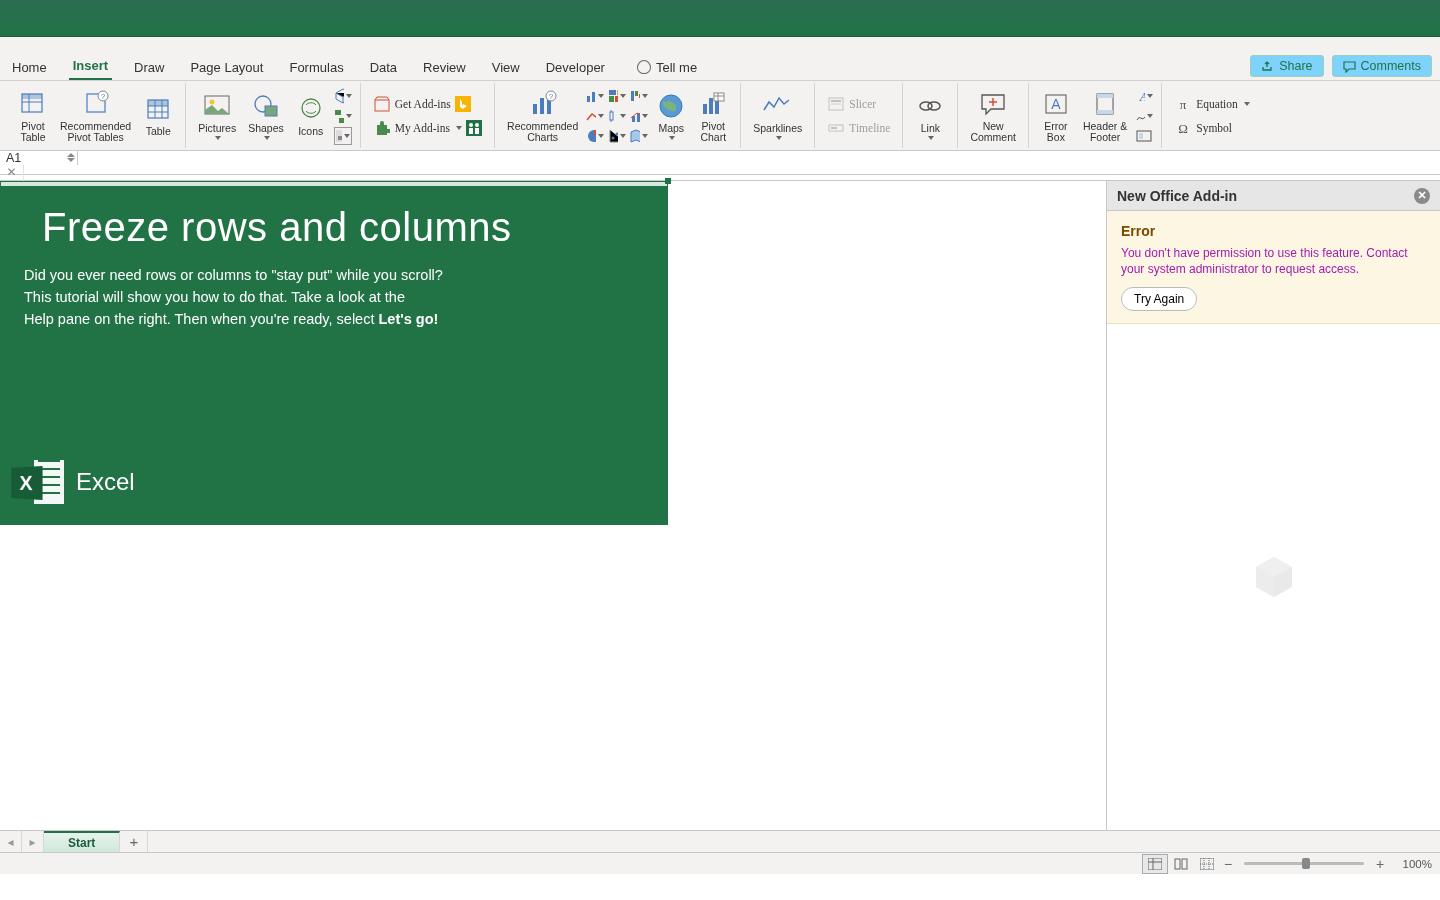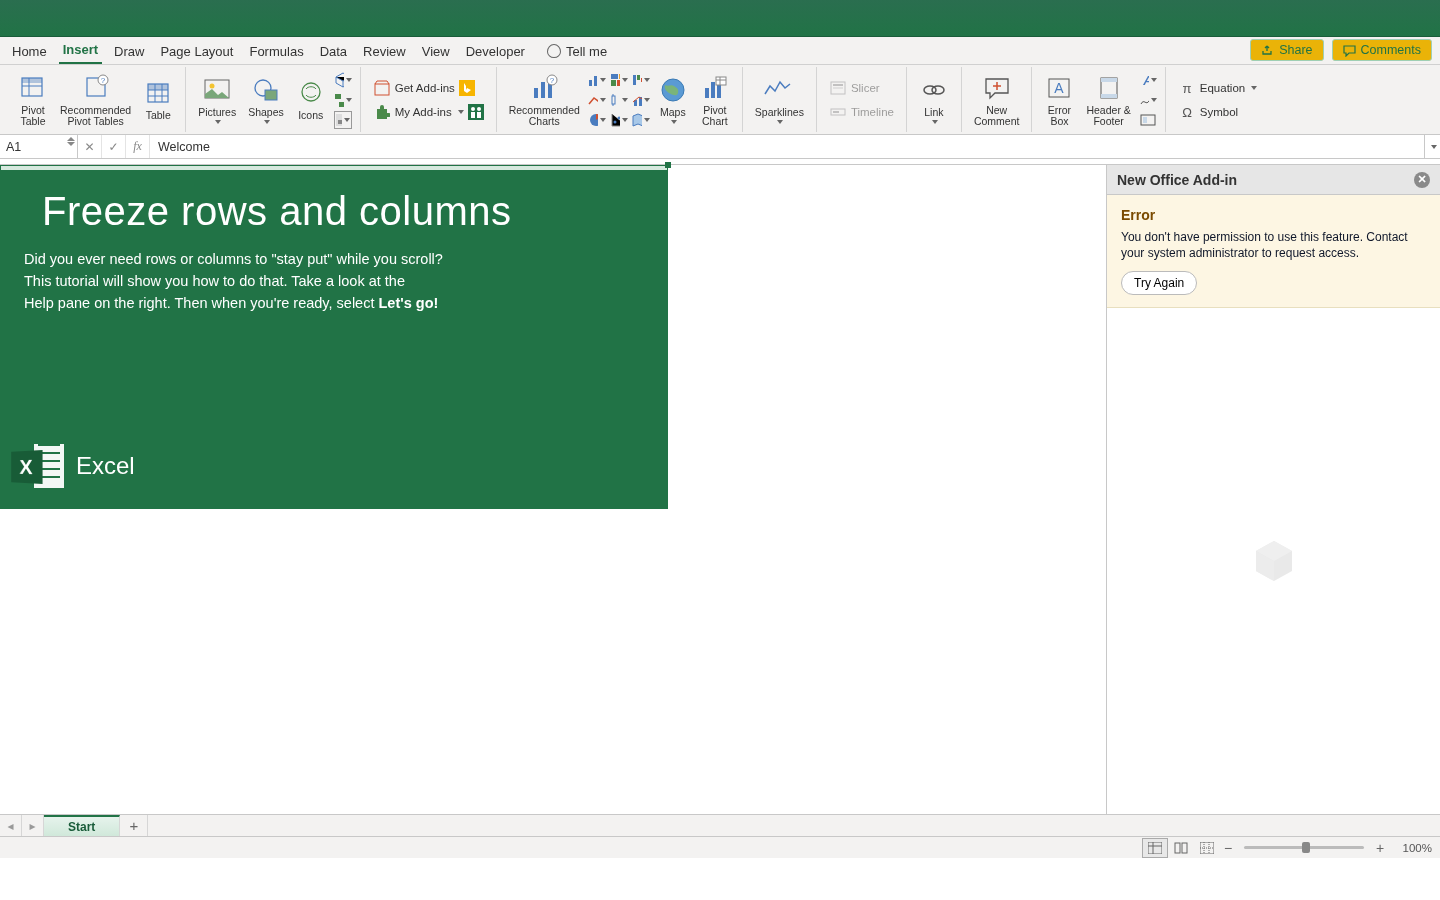--- a/index.html
+++ b/index.html
@@ -1,36 +1,36 @@
 <!DOCTYPE html>
 <html><head>
 <meta charset="utf-8">
 <style>
 * { box-sizing: border-box; margin: 0; padding: 0; }
 body { font-family: -apple-system, "Segoe UI", sans-serif; font-size: 12px; background: #fff; width: 1440px; height: 900px; overflow: hidden; color: #333; }
 .titlebar { height: 37px; background: linear-gradient(#2a6e4f, #217346); border-bottom: 1px solid #1a5c3a; }
-.tabs-row { height: 28px; background: #f3f2f1; display: flex; align-items: end; padding: 0 8px; gap: 8px; border-bottom: 1px solid #d0d0d0; }
+.tabs-row { height: 44px; background: #f3f2f1; display: flex; align-items: end; padding: 0 8px; gap: 18px; border-bottom: 1px solid #d0d0d0; }
 .tab { padding: 4px 4px 5px; font-size: 13px; color: #333; cursor: pointer; }
 .tab.active { color: #217346; border-bottom: 2px solid #217346; font-weight: 600; }
 .tell-me { display: flex; gap: 5px; margin-left: 6px; }
 .bulb { width: 14px; height: 14px; border: 1.2px solid #666; border-radius: 50% 50% 50% 50% / 55% 55% 45% 45%; position: relative; }
 .top-right { margin-left: auto; display: flex; gap: 8px; align-items: center; padding-bottom: 3px; }
-.pill-btn { border: 1px solid #9fcfb4; border-radius: 3px; padding: 3px 10px; color: #217346; display: flex; align-items: center; gap: 5px; background: #eab308; cursor: pointer; font-size: 12.5px; }
+.pill-btn { border: 1px solid #9fcfb4; border-radius: 3px; padding: 3px 10px; color: #217346; display: flex; align-items: center; gap: 5px; background: #7dd3fc; cursor: pointer; font-size: 12.5px; }
 .ribbon { height: 70px; background: #f3f2f1; border-bottom: 1px solid #c8c8c8; display: flex; align-items: stretch; padding: 2px 6px; }
 .rgroup { display: flex; align-items: center; padding: 0 8px; border-right: 1px solid #d4d4d4; gap: 4px; }
 .rgroup:last-child { border-right: none; }
 .big-btn { display: flex; flex-direction: column; align-items: center; justify-content: flex-end; padding: 2px 4px; gap: 2px; cursor: pointer; min-width: 38px; }
 .big-btn .ico { width: 30px; height: 30px; display: flex; align-items: center; justify-content: center; }
 .big-btn .lbl { font-size: 10.5px; text-align: center; line-height: 11px; }
 .small-row { display: flex; align-items: center; gap: 4px; padding: 2px 4px; cursor: pointer; font-size: 11.5px; }
-.vstack { display: flex; flex-direction: column; gap: 2px; justify-content: flex-start; }
+.vstack { display: flex; flex-direction: column; gap: 2px; justify-content: flex-start; font-family: Liberation Serif, serif; }
 .mini-ico { width: 18px; height: 18px; display: inline-flex; align-items: center; justify-content: center; }
 .caret { width: 0; height: 0; border-left: 3px solid transparent; border-right: 3px solid transparent; border-top: 4px solid #666; display: inline-block; margin-left: 2px; }
 .disabled { opacity: 0.45; }
-.namebox-row { height: 24px; border-bottom: 1px solid #c8c8c8; display: flex; align-items: stretch; background: #fff; }
+.namebox-row { height: 24px; border-bottom: 1px solid #c8c8c8; display: flex; align-items: stretch; background: #fff; flex-direction: column; }
 .namebox { width: 78px; border-right: 1px solid #c8c8c8; display: flex; align-items: center; padding-left: 6px; font-size: 12.5px; position: relative; }
 .nb-spin { position: absolute; right: 2px; top: 2px; display: flex; flex-direction: column; gap: 1px; }
 .nb-spin div { width: 0; height: 0; border-left: 4px solid transparent; border-right: 4px solid transparent; }
 .nb-spin .u { border-bottom: 4px solid #888; }
 .nb-spin .d { border-top: 4px solid #888; }
 .fbar-btn { width: 24px; display: flex; align-items: center; justify-content: center; border-right: 1px solid #e4e4e4; color: #888; cursor: pointer; }
 .fx { font-style: italic; font-size: 12px; font-family: "Times New Roman", serif; }
 .formula-input { flex: 1; padding-left: 8px; display: flex; align-items: center; font-size: 12.5px; }
 .fexp { width: 16px; border-left: 1px solid #c8c8c8; display: flex; align-items: center; justify-content: center; }
 .sel-bar { height: 6px; border-bottom: 1px solid #c8c8c8; background: #fff; }
@@ -44,21 +44,21 @@
 .excel-logo .pages { position: absolute; right: 0; top: 3px; width: 30px; height: 44px; background: #fff; opacity: 0.95; }
 .excel-logo .pages::before,.excel-logo .pages::after { content:""; position:absolute; left:4px; right:4px; height:2px; background:#217346; }
 .excel-logo .pages::before { top: 8px; box-shadow: 0 8px 0 #217346, 0 16px 0 #217346, 0 24px 0 #217346; }
 .excel-logo .xbox { position: absolute; left: 0; top: 10px; width: 32px; height: 32px; background: #185c37; transform: perspective(60px) rotateY(-12deg); display:flex; align-items:center; justify-content:center; color:#fff; font-size:20px; font-weight:bold; }
 .brand-text { font-size: 24px; font-weight: 300; font-family: "Segoe UI Light","Segoe UI",sans-serif; text-align: center; }
 .task-pane { width: 334px; border-left: 1px solid #c8c8c8; background: #fff; display: flex; flex-direction: column; position: relative; }
 .tp-header { height: 30px; background: #e6e6e6; border-bottom: 1px solid #c8c8c8; display: flex; align-items: center; padding: 0 10px; font-size: 14px; font-weight: 700; color: #333; }
 .tp-close { margin-left: auto; width: 16px; height: 16px; border-radius: 50%; background: #8a8a8a; color: #fff; display: flex; align-items: center; justify-content: center; font-size: 11px; cursor: pointer; }
 .tp-error { background: #fdf6e3; border-bottom: 1px solid #e8dfbf; padding: 12px 14px; }
 .tp-error h3 { font-size: 14px; color: #7a4a00; margin-bottom: 6px; font-weight: 700; }
-.tp-error p { font-size: 12px; color: #0f172a; line-height: 16px; margin-bottom: 10px; }
+.tp-error p { font-size: 12px; color: #a21caf; line-height: 16px; margin-bottom: 10px; }
 .try-btn { border: 1px solid #bbb; background: #fff; border-radius: 12px; padding: 4px 12px; font-size: 12px; cursor: pointer; }
 .tp-body { flex: 1; display: flex; align-items: center; justify-content: center; }
 .ghost-cube { width: 48px; height: 48px; opacity: 0.18; }
 .sheet-tabs-row { height: 22px; border-top: 1px solid #c8c8c8; background: #f3f2f1; display: flex; align-items: stretch; }
 .navst { width: 22px; display: flex; align-items: center; justify-content: center; color: #999; border-right: 1px solid #d6d6d6; cursor: pointer; }
 .sheet-tab { padding: 0 24px; display: flex; align-items: center; font-size: 12px; border-right: 1px solid #d6d6d6; background: #fff; cursor: pointer; }
 .sheet-tab.active { background: linear-gradient(#e6f3ec,#d0e8da); border-top: 2px solid #217346; font-weight: 600; color: #1a5c3a; }
 .add-sheet { width: 28px; display: flex; align-items: center; justify-content: center; color: #666; border-right: 1px solid #d6d6d6; cursor: pointer; font-size: 15px; }
 .statusbar { height: 22px; background: #f3f2f1; border-top: 1px solid #c8c8c8; display: flex; align-items: center; padding: 0 8px; font-size: 11.5px; color: #555; }
 .view-btns { margin-left: auto; display: flex; align-items: center; gap: 0; }

